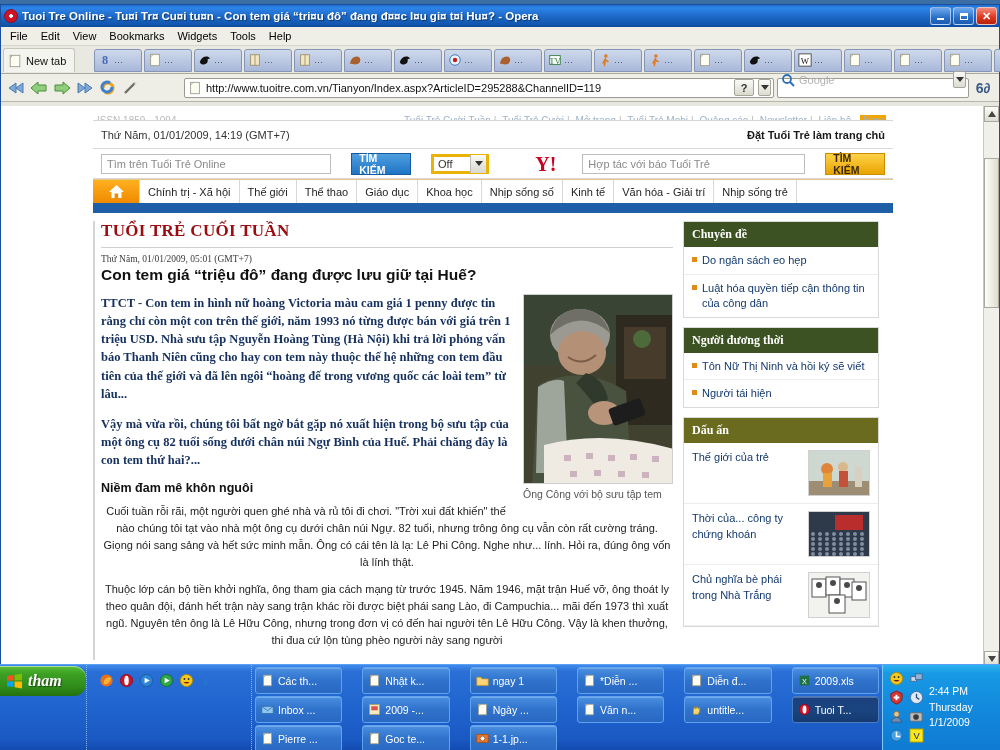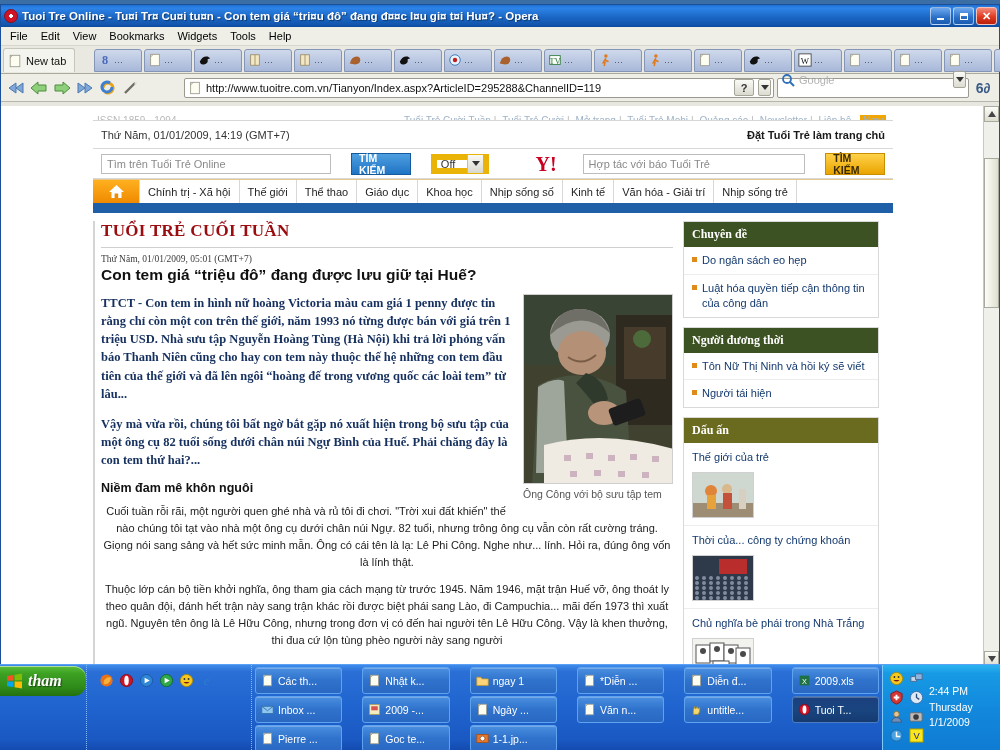--- a/index.html
+++ b/index.html
@@ -182,21 +182,21 @@
     display:flex;align-items:center;justify-content:center; padding:0 7px;
     border:1px solid #1559a0;
   }
   .btn-gold {
     height: 22px; background: linear-gradient(to bottom,#ffd24a,#e9a400);
     color: #3a2a00; font-size: 10.5px; font-weight: bold;
     display:flex;align-items:center;justify-content:center; padding:0 7px;
     border:1px solid #c78f00;
   }
   .sel {
-    width: 62px; height: 20px; border:6px solid #eab308; background:#fff;
+    width: 62px; height: 20px; border:3px solid #eab308; background:#fff;
     display:flex; align-items:center; justify-content:space-between;
     font-size: 11px; color:#333; padding-left:4px;
   }
   .sel .arrow-box {
     width:16px; height:18px; background:linear-gradient(to bottom,#fafaf6,#d8d8cd);
     border-left:1px solid #bdbdbd; display:flex;align-items:center;justify-content:center;
   }
   .yahoo-mark { font-size: 20px; font-weight: bold; color: #c9001f; font-family:"Liberation Serif", serif;
     line-height: 1; padding: 0 6px; }
 
@@ -259,21 +259,21 @@
   .side-head.olive { background: #6b6b1f; }
   .side-li {
     display: flex; gap: 5px; align-items: flex-start;
     padding: 6px 8px; font-size: 11px; color: #13396e; line-height:1.35;
     border-bottom: 1px solid #ededed;
   }
   .side-li:last-child { border-bottom: none; }
   .bullet { width:5px;height:5px;background:#e08a18;flex:0 0 auto;margin-top:4px; }
   .side-row {
     display:flex; gap:6px; align-items:flex-start; justify-content:space-between;
-    padding: 7px 8px; border-bottom:1px solid #ededed;flex-direction:column;
+    padding: 7px 8px; border-bottom:1px solid #ededed;
   }
   .side-row-txt { font-size:11px; color:#13396e; line-height:1.45; flex:1 1 auto; }
   .thumb { width: 62px; height: 46px; flex:0 0 auto; border:1px solid #d0d0d0; overflow:hidden; }
 
   
   .taskbar {
     position: absolute; left: 0; bottom: 0; width: 1000px; height: 86px;
     background: linear-gradient(to bottom,#3f8beb 0%,#2a6fd6 8%,#2064cf 48%,#1a58c2 88%,#134bb0 100%);
     border-top: 1px solid #5aa0f5;
     display: flex; align-items: stretch;

